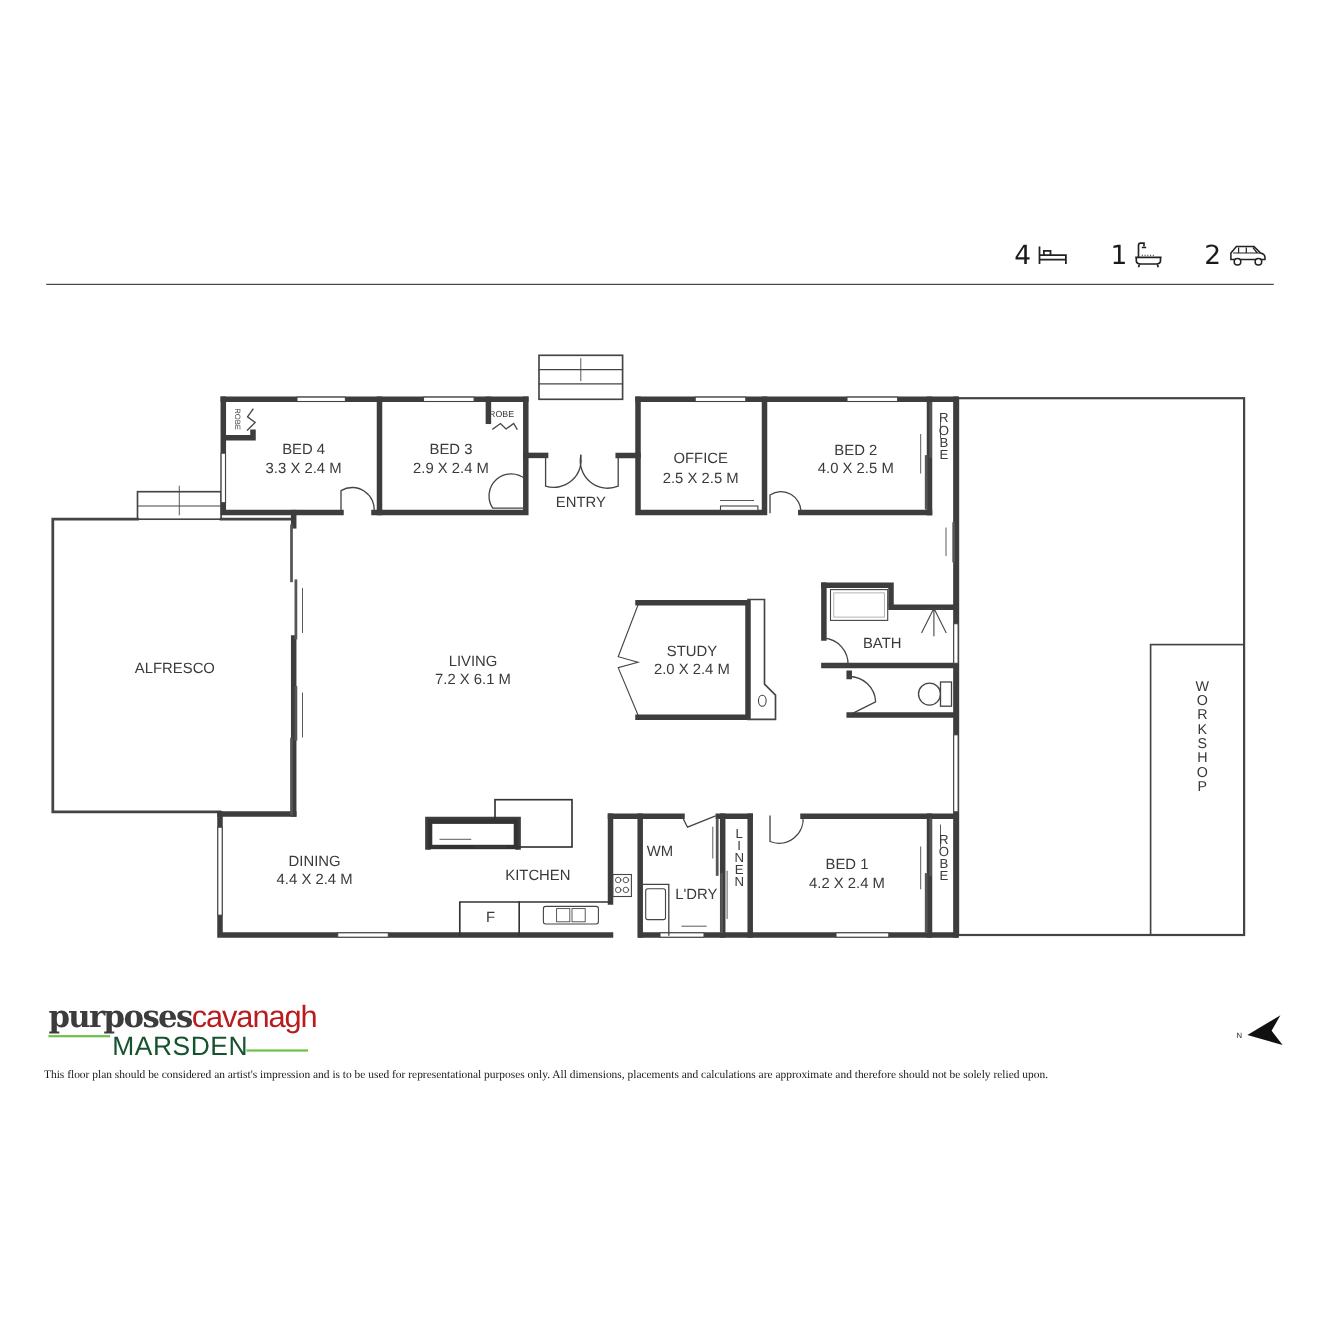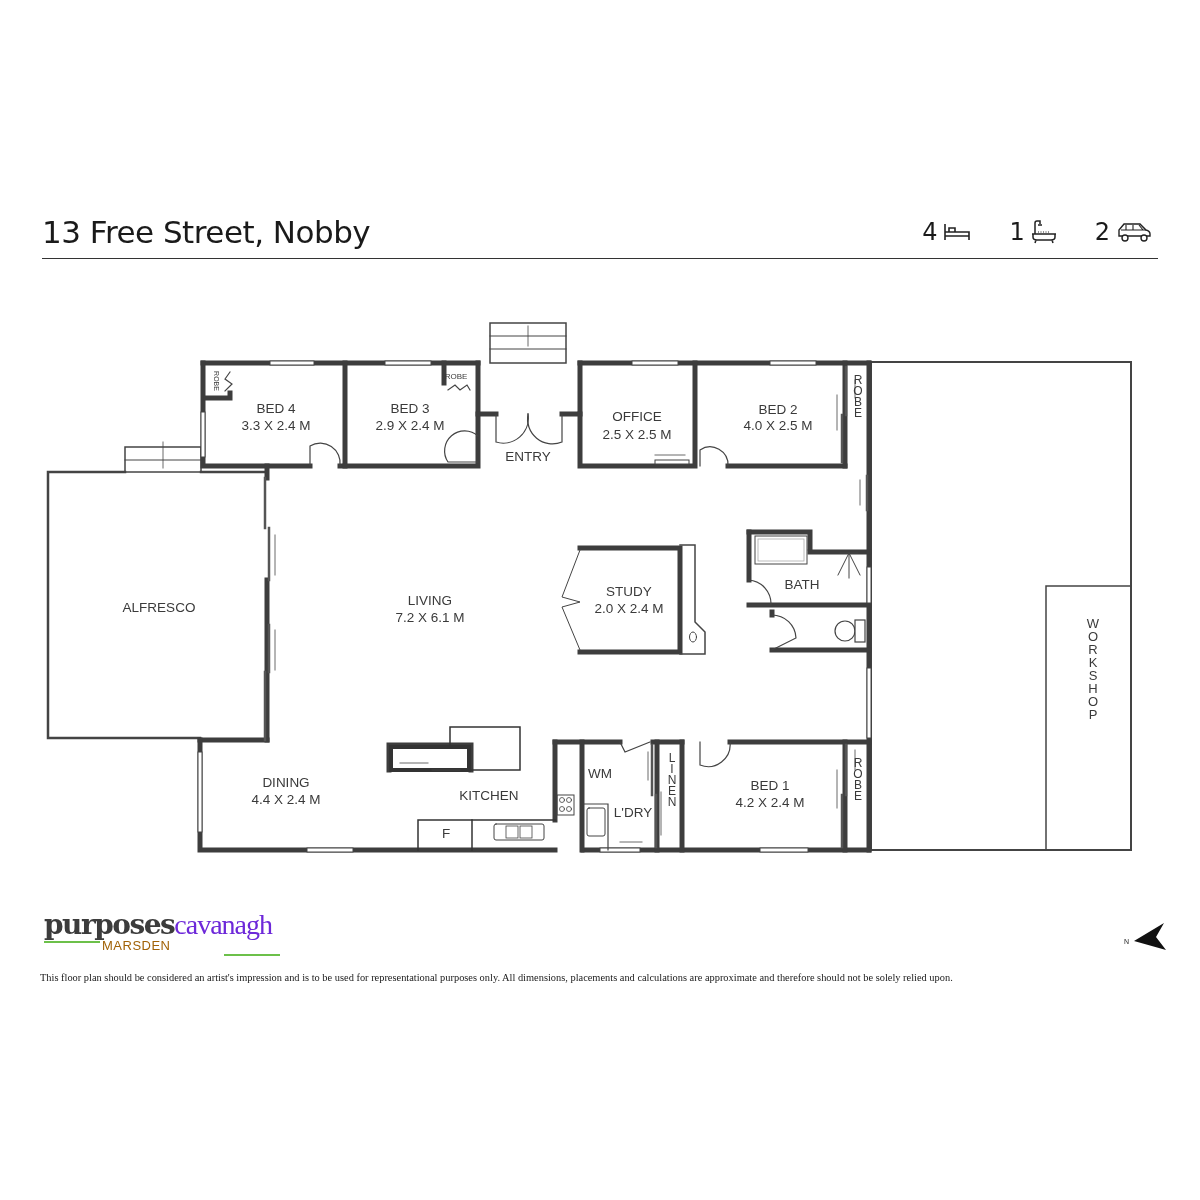--- a/index.html
+++ b/index.html
@@ -8,32 +8,31 @@
   .title { position:absolute; left:0; top:2px; font-size:31px; color:#1a1a1a; font-family:"DejaVu Sans", sans-serif; letter-spacing:-0.5px; }
   .stats { position:absolute; right:6px; top:6px; display:flex; align-items:center; }
   .stat { display:flex; align-items:center; margin-left:38px; }
   .stat-num { font-size:24px; color:#1a1a1a; font-family:"DejaVu Sans", sans-serif; margin-right:6px; }
   .plan { position:absolute; left:0; top:0; }
   .rl { font-family:"Liberation Sans", sans-serif; fill:#3a3a3a; font-size:13.5px; text-anchor:middle; }
   .rs { font-family:"Liberation Sans", sans-serif; fill:#3a3a3a; font-size:8px; text-anchor:middle; }
   .logo { position:absolute; left:42px; top:908px; width:240px; height:50px; }
   .logo-top { position:absolute; left:2px; top:0; font-size:28px; color:#3c3c3c; white-space:nowrap; }
   .logo-bold { font-family:"DejaVu Serif", serif; font-weight:bold; letter-spacing:-1.5px; }
-  .logo-light { font-family:Liberation Serif, serif; font-weight:normal; letter-spacing:-1px; color:#6d28d9; }
+  .logo-light { font-family:Liberation Sans, sans-serif; font-weight:normal; letter-spacing:-1px; color:#b91c1c; }
   .logo-line1 { position:absolute; left:2px; top:33px; width:56px; height:2px; background:#6cc04a; }
-  .logo-bottom { position:absolute; left:60px; top:30px; font-size:13px; color:#a16207; letter-spacing:0.5px; font-family:"Liberation Sans", sans-serif; }
+  .logo-bottom { position:absolute; left:60px; top:30px; font-size:24px; color:#14532d; letter-spacing:0.5px; font-family:"Liberation Sans", sans-serif; }
   .logo-line2 { position:absolute; left:182px; top:46px; width:56px; height:2px; background:#6cc04a; }
   .compass { position:absolute; left:1120px; top:920px; }
   .disclaimer { position:absolute; left:40px; top:972px; width:1130px; font-size:10.4px; color:#1a1a1a; font-family:Liberation Serif, serif; white-space:nowrap; }
 </style>
 </head>
 <body>
 
 <div class="header">
-  <div class="title">13 Free Street, Nobby</div>
   <div class="stats">
     <div class="stat">
       <span class="stat-num">4</span>
       <svg width="28" height="18" viewBox="0 0 28 18">
         <path d="M2 1 V17 M2 9 H26 V17 M2 13 H26 M6 9 V5 H12 V9" fill="none" stroke="#222" stroke-width="1.6"></path>
       </svg>
     </div>
     <div class="stat">
       <span class="stat-num">1</span>
       <svg width="26" height="24" viewBox="0 0 26 24">

